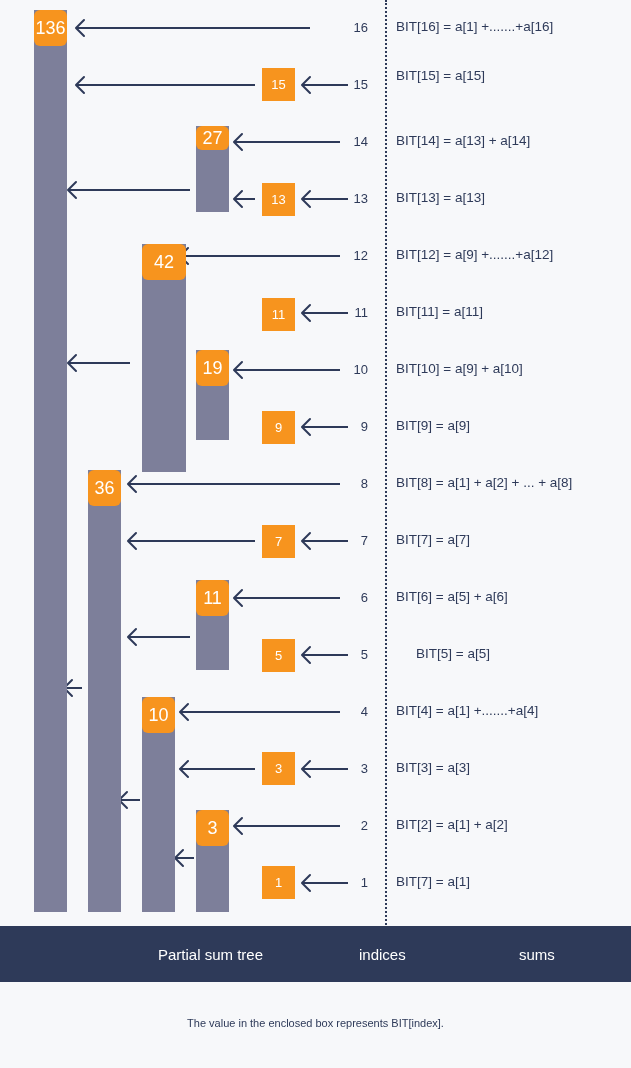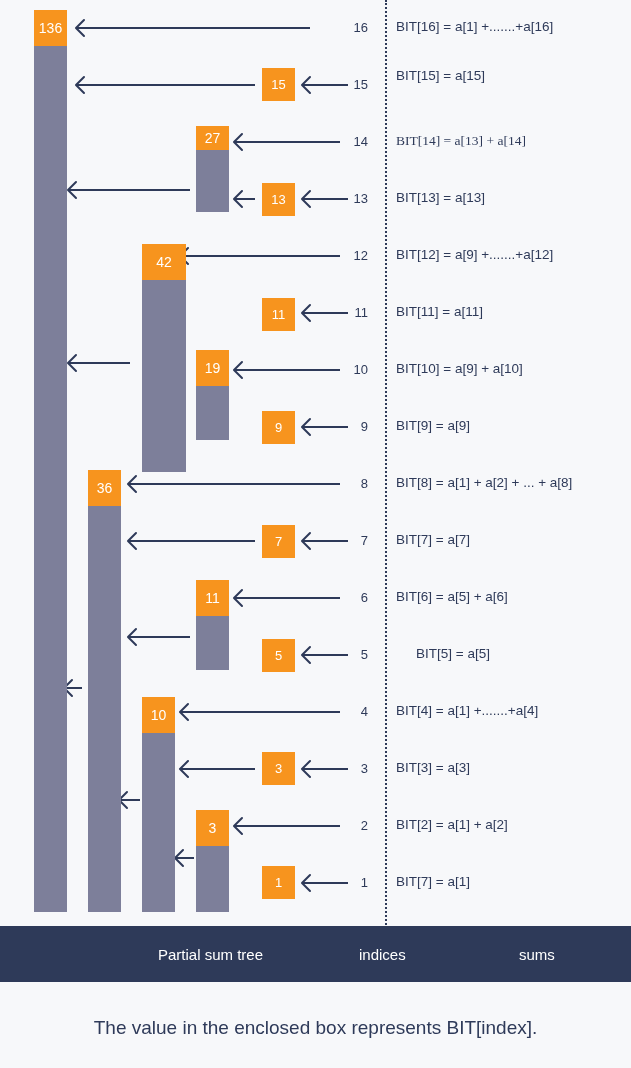--- a/index.html
+++ b/index.html
@@ -6,29 +6,29 @@
   body{
     width:631px;height:1068px;
     background:#f7f8fa;
     font-family:"Liberation Sans", sans-serif;
     overflow:hidden;
     position:relative;
   }
   #stage{position:absolute;left:0;top:0;width:631px;height:1068px;}
   .bar{position:absolute;background:#7d7f9a;}
   .bar .cap{position:absolute;left:0;top:0;width:100%;background:#f7941e;
-    color:#ffffff;font-size:14px;display:flex;align-items:center;justify-content:center;}
+    color:#ffffff;font-size:18px;display:flex;align-items:center;justify-content:center;border-radius:6px;}
   .chip{position:absolute;background:#f7941e;color:#fff;font-size:13px;
     display:flex;align-items:center;justify-content:center;}
   .idx{position:absolute;color:#2e3a59;font-size:13px;text-align:right;}
   .formula{position:absolute;color:#2e3a59;font-size:13.5px;white-space:nowrap;}
   .vdash{position:absolute;border-left:2px dotted #2e3a59;}
   .footer{position:absolute;background:#2e3a59;display:flex;align-items:center;text-align:center;}
   .footer span{position:absolute;color:#ffffff;font-size:15px;white-space:nowrap;}
-  .caption{position:absolute;width:100%;text-align:center;color:#2e3a59;font-size:19px;}
+  .caption{position:absolute;width:100%;text-align:center;color:#2e3a59;font-size:11px;}
   svg.arrows{position:absolute;left:0;top:0;width:631px;height:925px;pointer-events:none;}
 </style>
 </head>
 <body>
 
 <div id="stage">
 
   <svg class="arrows" id="arrow-layer" viewBox="0 0 631 925">
       <g>
         <line x1="310" y1="28" x2="76" y2="28" stroke="#2e3a59" stroke-width="2"></line>
@@ -186,21 +186,21 @@
       <div class="idx" style="left: 330px; width: 38px; top: 590px;">6</div>
       <div class="idx" style="left: 330px; width: 38px; top: 647px;">5</div>
       <div class="idx" style="left: 330px; width: 38px; top: 704px;">4</div>
       <div class="idx" style="left: 330px; width: 38px; top: 761px;">3</div>
       <div class="idx" style="left: 330px; width: 38px; top: 818px;">2</div>
       <div class="idx" style="left: 330px; width: 38px; top: 875px;">1</div>
     </div>
   <div id="formula-layer">
       <div class="formula" style="left: 396px; top: 19px;">BIT[16] = a[1] +.......+a[16]</div>
       <div class="formula" style="left: 396px; top: 68px;">BIT[15] = a[15]</div>
-      <div class="formula" style="left: 396px; top: 133px; font-family: Liberation Serif, serif;">BIT[14] = a[13] + a[14]</div>
+      <div class="formula" style="left: 396px; top: 133px;">BIT[14] = a[13] + a[14]</div>
       <div class="formula" style="left: 396px; top: 190px;">BIT[13] = a[13]</div>
       <div class="formula" style="left: 396px; top: 247px;">BIT[12] = a[9] +.......+a[12]</div>
       <div class="formula" style="left: 396px; top: 304px;">BIT[11] = a[11]</div>
       <div class="formula" style="left: 396px; top: 361px;">BIT[10] = a[9] + a[10]</div>
       <div class="formula" style="left: 396px; top: 418px;">BIT[9] = a[9]</div>
       <div class="formula" style="left: 396px; top: 475px;">BIT[8] = a[1] + a[2] + ... + a[8]</div>
       <div class="formula" style="left: 396px; top: 532px;">BIT[7] = a[7]</div>
       <div class="formula" style="left: 396px; top: 589px;">BIT[6] = a[5] + a[6]</div>
       <div class="formula" style="left: 396px; top: 646px; margin-left: 20px;">BIT[5] = a[5]</div>
       <div class="formula" style="left: 396px; top: 703px;">BIT[4] = a[1] +.......+a[4]</div>

